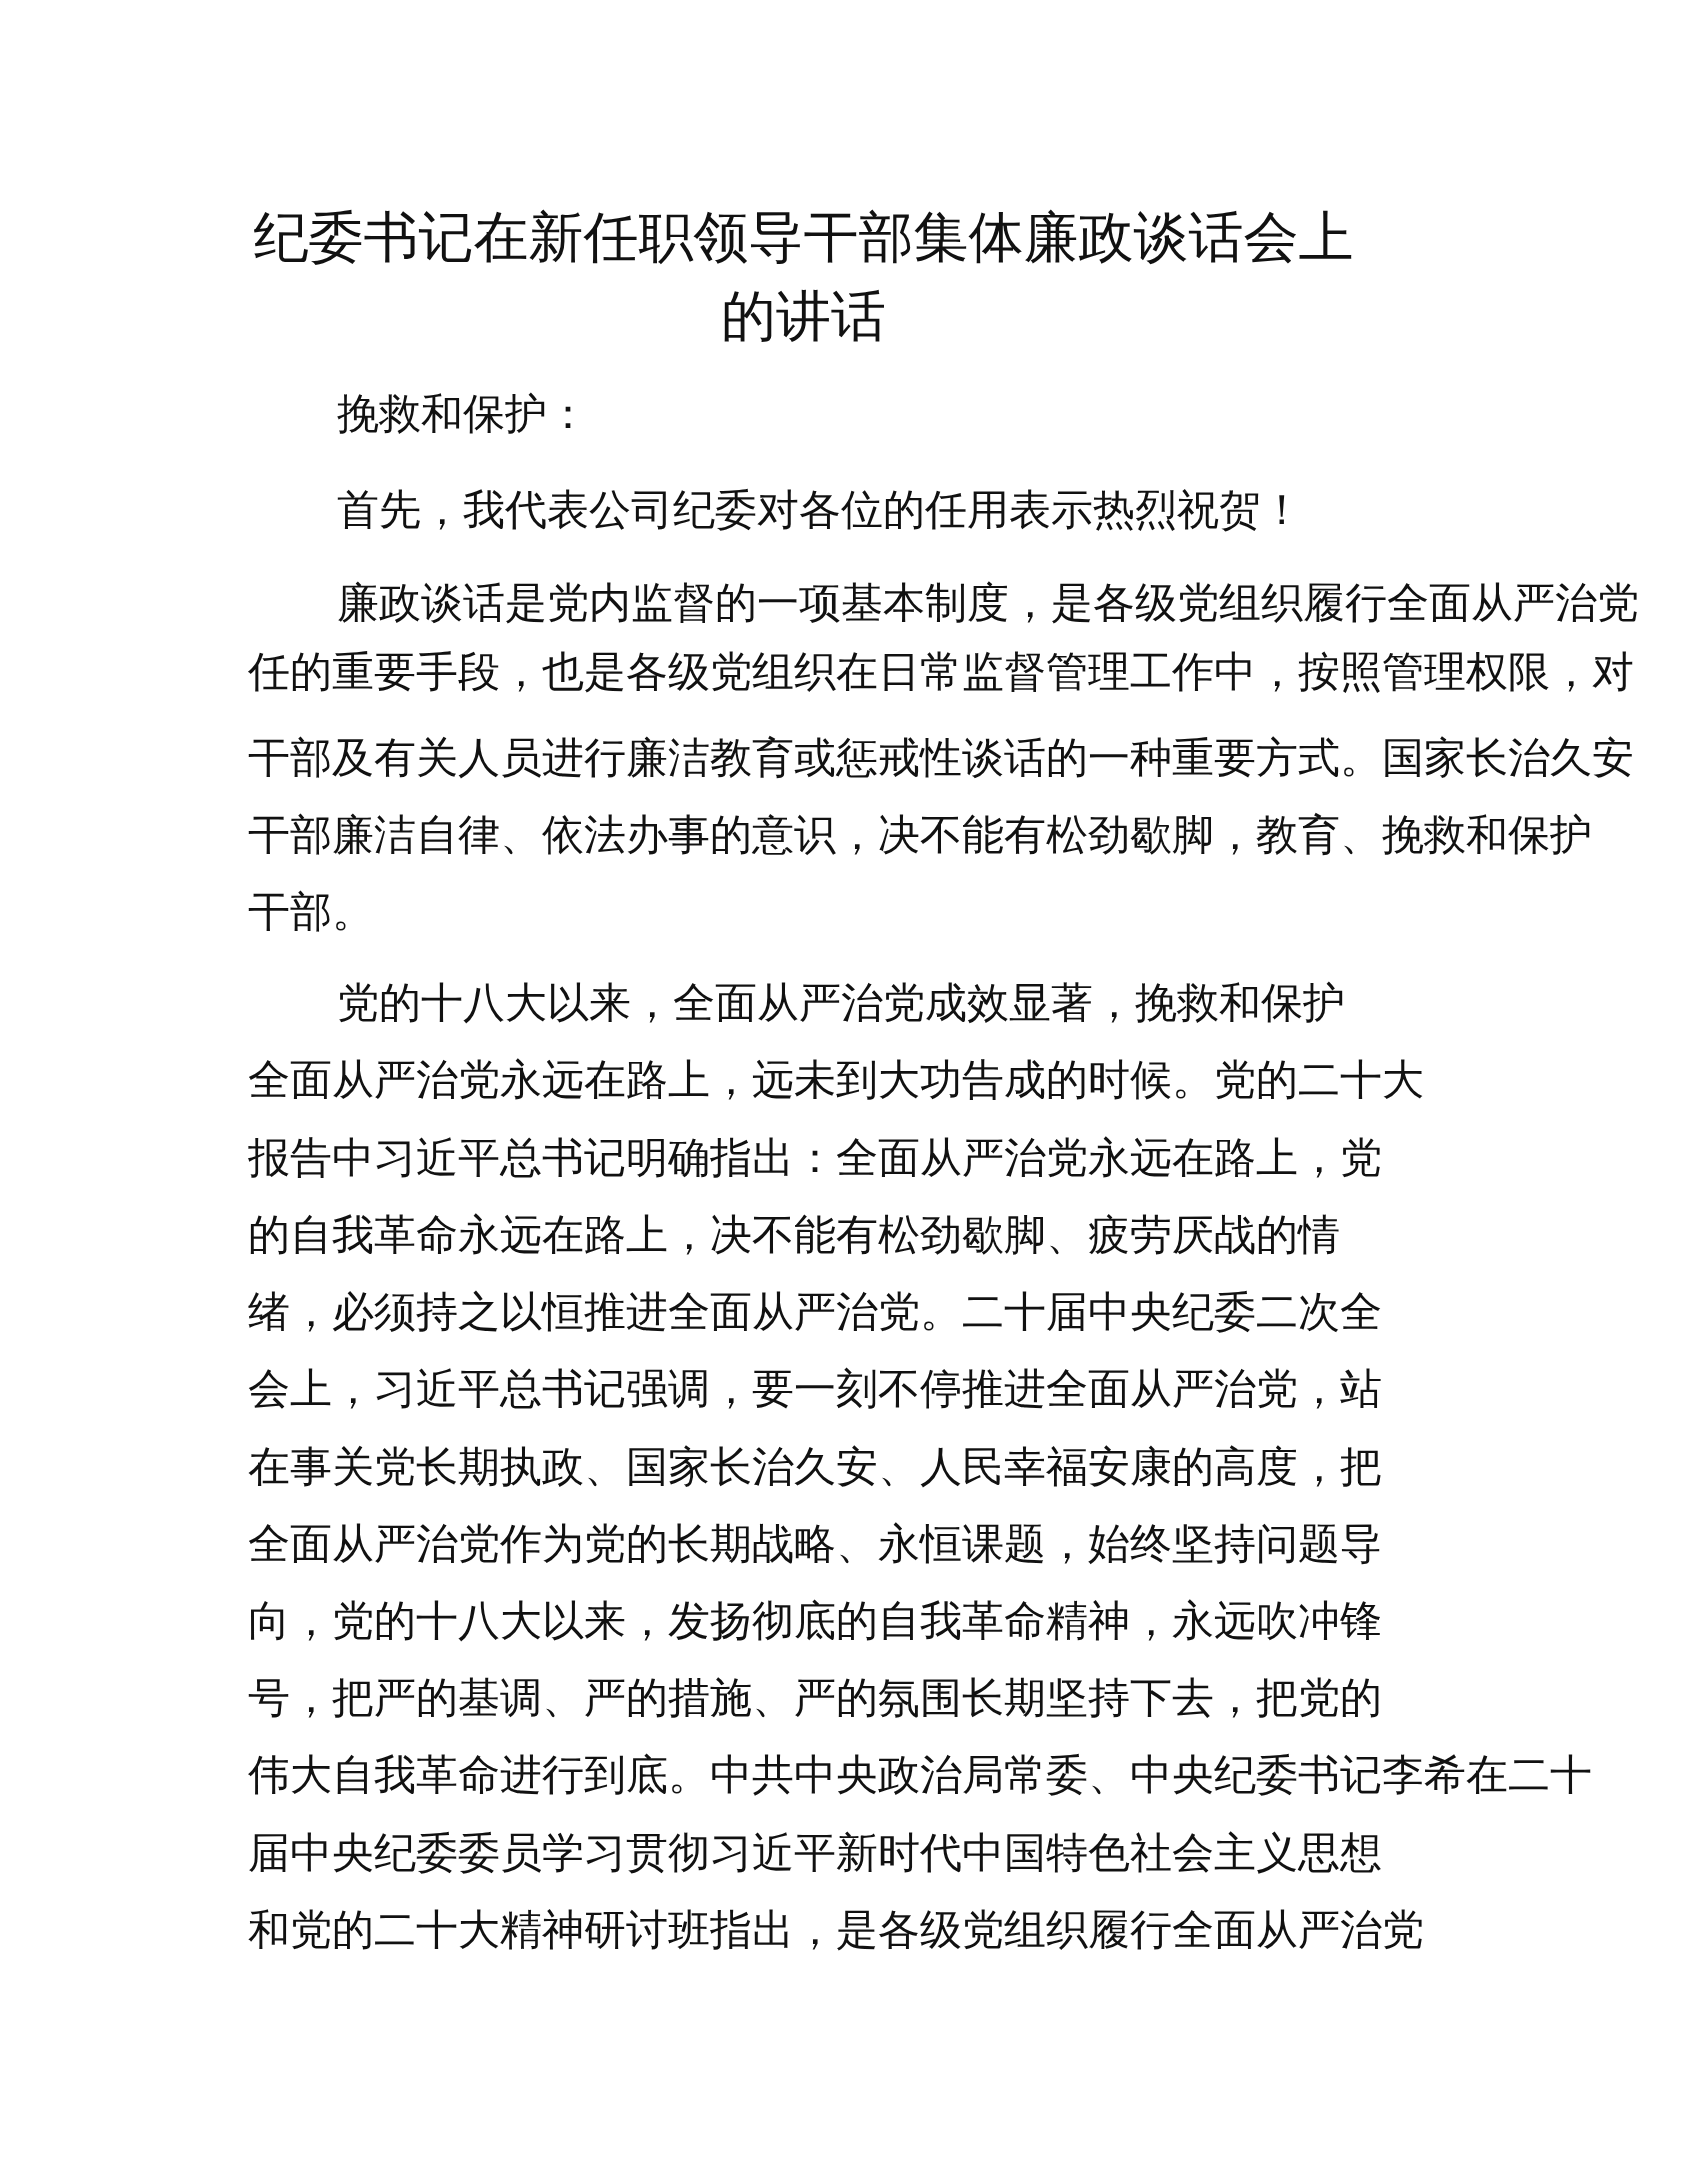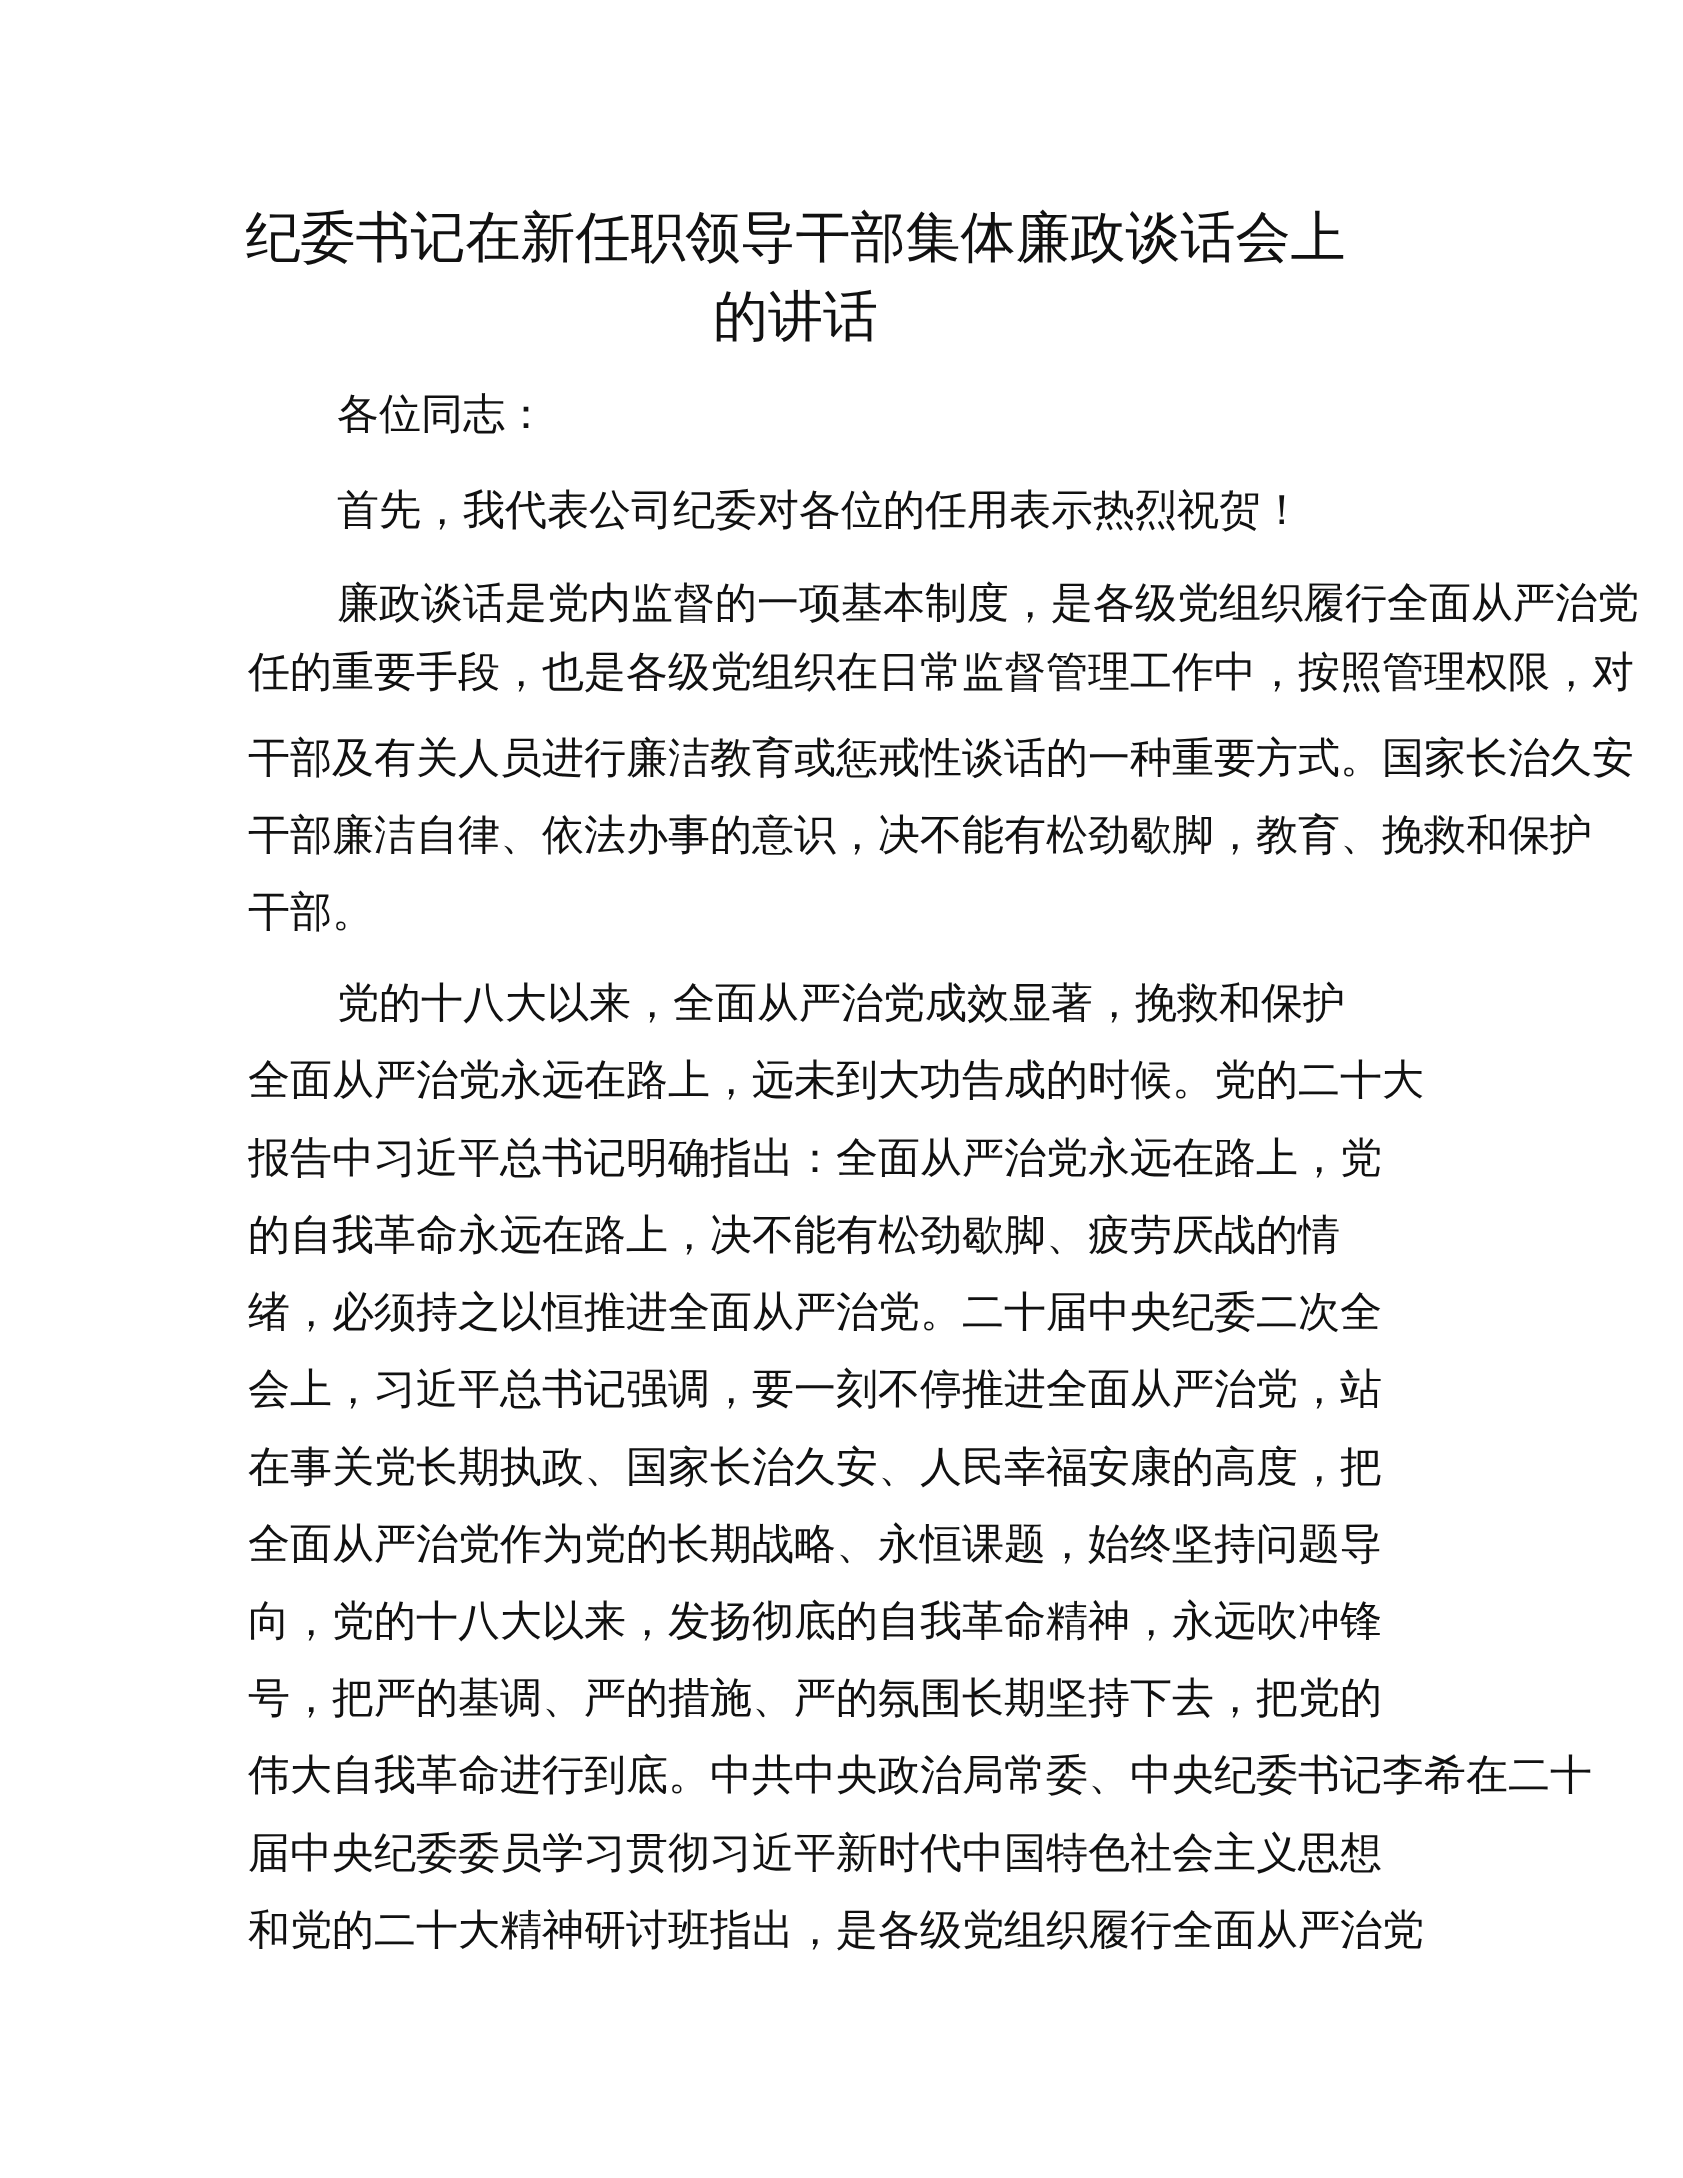--- a/index.html
+++ b/index.html
@@ -1,28 +1,28 @@
 <!DOCTYPE html>
 <html><head>
 <meta charset="utf-8">
 <style>
   html, body { margin:0; padding:0; background:#ffffff; }
   body { width:1683px; height:2178px; overflow:hidden; position:relative;
          font-family:"DejaVu Sans","Liberation Sans",sans-serif; color:#111; }
-  .title { position:absolute; left:8px; width:1575px; text-align:center; font-size:55px; line-height:79px; white-space:nowrap; }
+  .title { position:absolute; left:16px; width:1575px; text-align:center; font-size:55px; line-height:79px; white-space:nowrap; }
   .line { position:absolute; font-size:42px; line-height:55px; white-space:nowrap; }
 </style>
 </head>
 <body>
 
 <div>
   <div class="title" style="top:198px">纪委书记在新任职领导干部集体廉政谈话会上</div>
   <div class="title" style="top:277px">的讲话</div>
 
-  <div class="line" style="left:337px; top:386px">各位同志：</div>
+  <div class="line" style="left:337px; top:386px">挽救和保护：</div>
 
   <div class="line" style="left:337px; top:482px">首先，我代表公司纪委对各位的任用表示热烈祝贺！</div>
 
   <div class="line" style="left:337px; top:575px">廉政谈话是党内监督的一项基本制度，是各级党组织履行全面从严治党</div>
   <div class="line" style="left:248px; top:644px">任的重要手段，也是各级党组织在日常监督管理工作中，按照管理权限，对</div>
   <div class="line" style="left:248px; top:730px">干部及有关人员进行廉洁教育或惩戒性谈话的一种重要方式。国家长治久安</div>
   <div class="line" style="left:248px; top:807px">干部廉洁自律、依法办事的意识，决不能有松劲歇脚，教育、挽救和保护</div>
   <div class="line" style="left:248px; top:884px">干部。</div>
 
   <div class="line" style="left:337px; top:975px">党的十八大以来，全面从严治党成效显著，挽救和保护</div>

